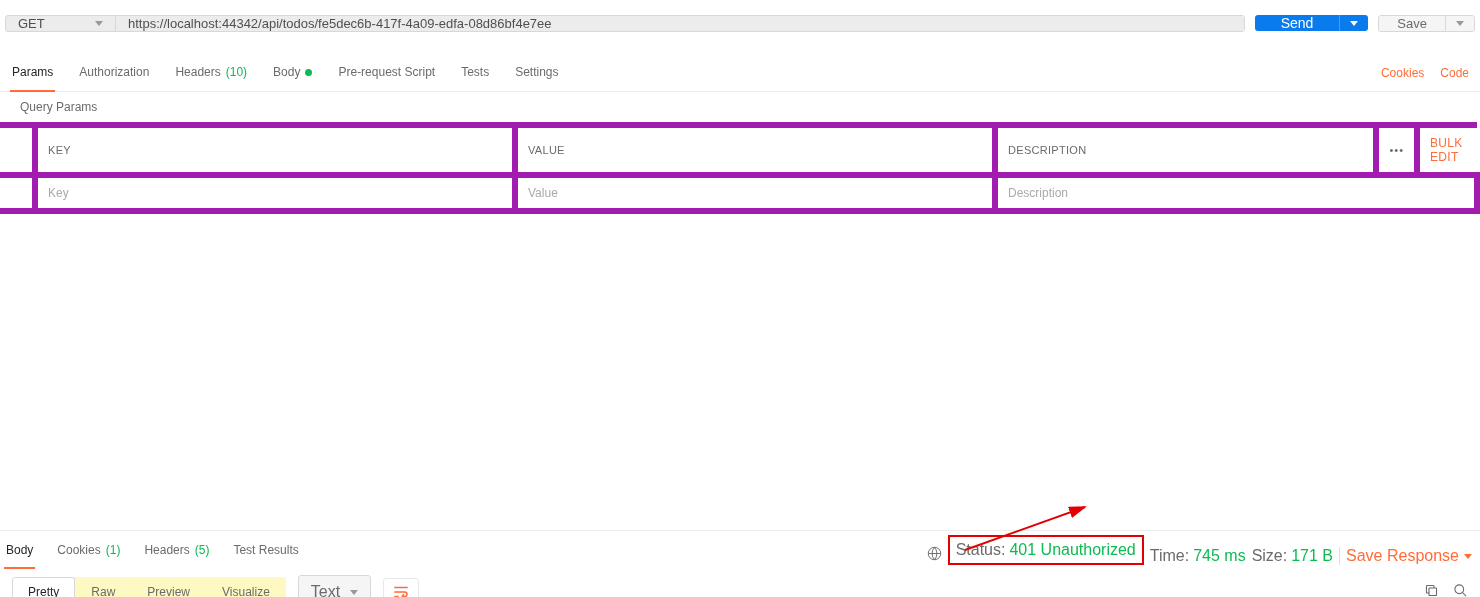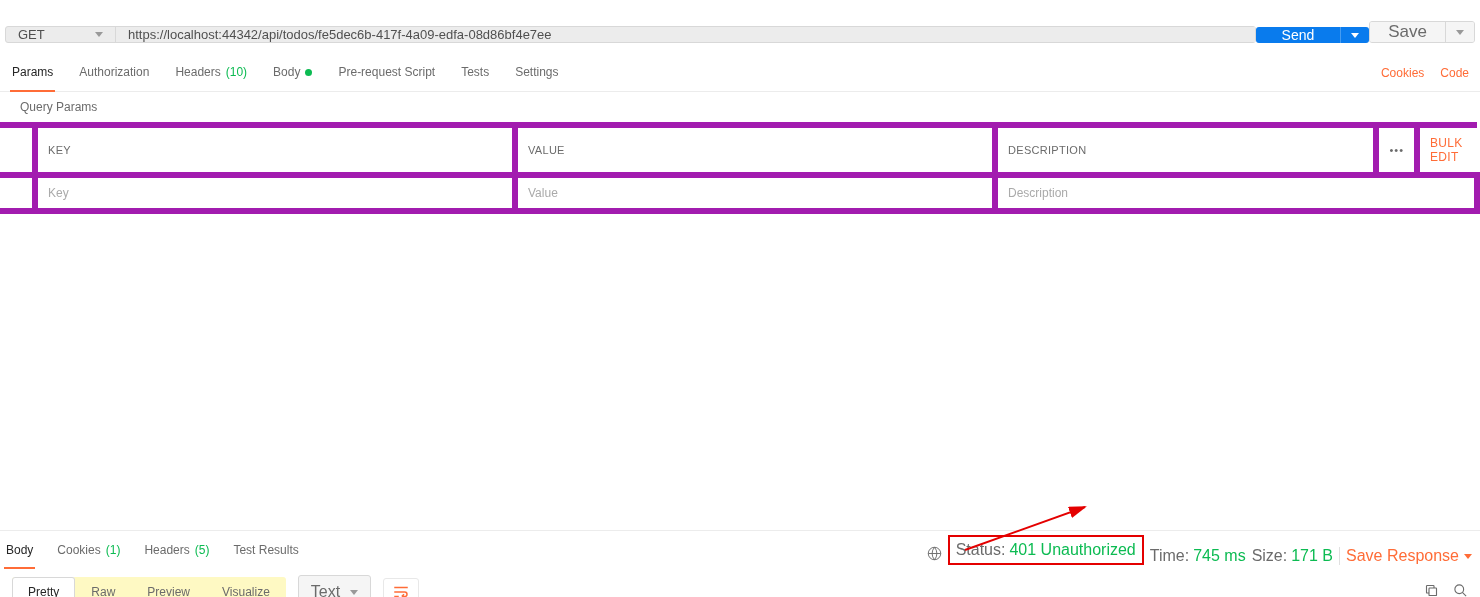--- a/index.html
+++ b/index.html
@@ -1,29 +1,29 @@
 <!DOCTYPE html>
 <html><head>
 <meta charset="utf-8">
 <style>
 * { box-sizing: border-box; margin: 0; padding: 0; }
 body { font-family: -apple-system, BlinkMacSystemFont, "Segoe UI", Arial, sans-serif; font-size: 12px; color: #505050; background: #fff; }
 
-.request-row { display: flex; gap: 0; padding: 0 5px; align-items: flex-end; height: 40px; margin-top: 3px; }
+.request-row { display: flex; gap: 10px; padding: 0 5px; align-items: center; height: 40px; margin-top: 3px; }
 .method-url { flex: 1; display: flex; border: 1px solid #d8d8d8; background: #ececec; border-radius: 3px; }
 .method-select { width: 110px; padding: 0 12px; display: flex; align-items: center; justify-content: space-between; border-right: 1px solid #d8d8d8; cursor: pointer; }
 .method-select span:first-child { font-size: 13px; color: #505050; }
 .caret-down { border-left: 4px solid transparent; border-right: 4px solid transparent; border-top: 5px solid #999; width: 0; height: 0; display: inline-block; }
 .url-input { flex: 1; border: none; background: #ececec; padding: 0 12px; font-size: 13px; color: #505050; outline: none; }
 .send-btn { display: flex; align-items: stretch; border-radius: 3px; overflow: hidden; }
 .send-main { background: #097bed; color: #fff; border: none; padding: 0 26px; font-size: 14px; cursor: pointer; }
 .send-drop { background: #097bed; color: #fff; border: none; border-left: 1px solid rgba(255,255,255,0.25); padding: 0 10px; cursor: pointer; display: flex; align-items: center; }
 .send-drop .caret-down { border-top-color: #fff; }
 .save-btn { display: flex; align-items: stretch; border: 1px solid #d8d8d8; border-radius: 3px; overflow: hidden; background: #f5f5f5; }
-.save-main { background: #f5f5f5; border: none; padding: 0 18px; font-size: 17px; color: #6b6b6b; cursor: pointer; }
+.save-main { background: #f5f5f5; border: none; padding: 0 18px; font-size: 13px; color: #6b6b6b; cursor: pointer; }
 .save-drop { background: #f5f5f5; border: none; border-left: 1px solid #d8d8d8; padding: 0 10px; cursor: pointer; display: flex; align-items: center; }
 
 .req-tabs { display: flex; justify-content: space-between; border-bottom: 1px solid #ececec; padding: 0 5px 0 10px; margin-top: 12px; }
 .req-tabs-left { display: flex; gap: 22px; }
 .req-tab { padding: 10px 2px 12px; font-size: 12px; color: #6b6b6b; cursor: pointer; position: relative; display: flex; align-items: center; gap: 5px; }
 .req-tab.active { color: #262626; font-weight: 500; }
 .req-tab.active::after { content: ""; position: absolute; left: 0; right: 0; bottom: -1px; height: 2px; background: #ff6c37; }
 .badge-count { color: #0cbb52; }
 .badge-dot { width: 7px; height: 7px; border-radius: 50%; background: #0cbb52; display: inline-block; }
 .req-tabs-right { display: flex; gap: 16px; align-items: center; padding-right: 6px; }

